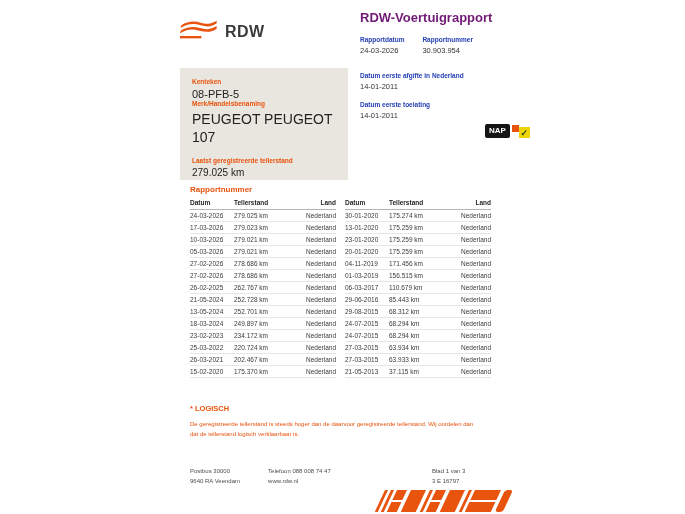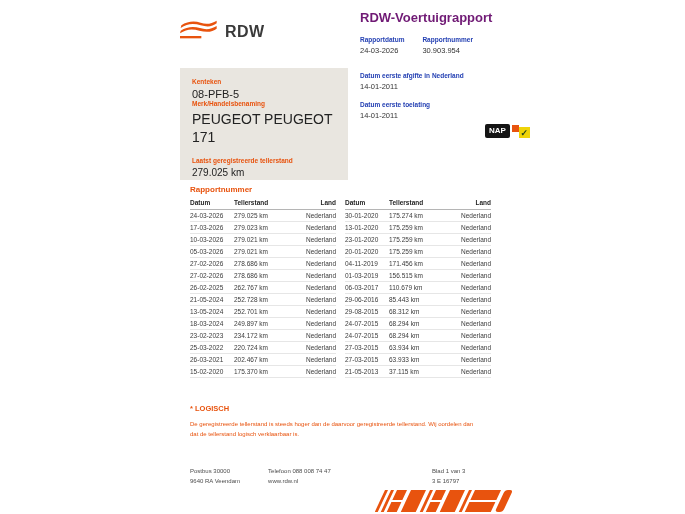--- a/index.html
+++ b/index.html
@@ -92,21 +92,21 @@
       <span class="val">30.903.954</span>
     </div>
   </div>
 
   <div class="vehicle-box">
     <div class="lbl-orange">Kenteken</div>
     <div class="plate">08-PFB-5</div>
     <div class="lbl-orange">Merk/Handelsbenaming</div>
     <div class="merk">
       <div>PEUGEOT PEUGEOT</div>
-      <div>171</div>
+      <div>107</div>
     </div>
     <div class="lbl-orange">Laatst geregistreerde tellerstand</div>
     <div class="km">279.025 km</div>
   </div>
 
   <div class="right-info">
     <div class="lbl-blue">Datum eerste afgifte in Nederland</div>
     <div class="val">14-01-2011</div>
     <div class="lbl-blue">Datum eerste toelating</div>
     <div class="val">14-01-2011</div>

